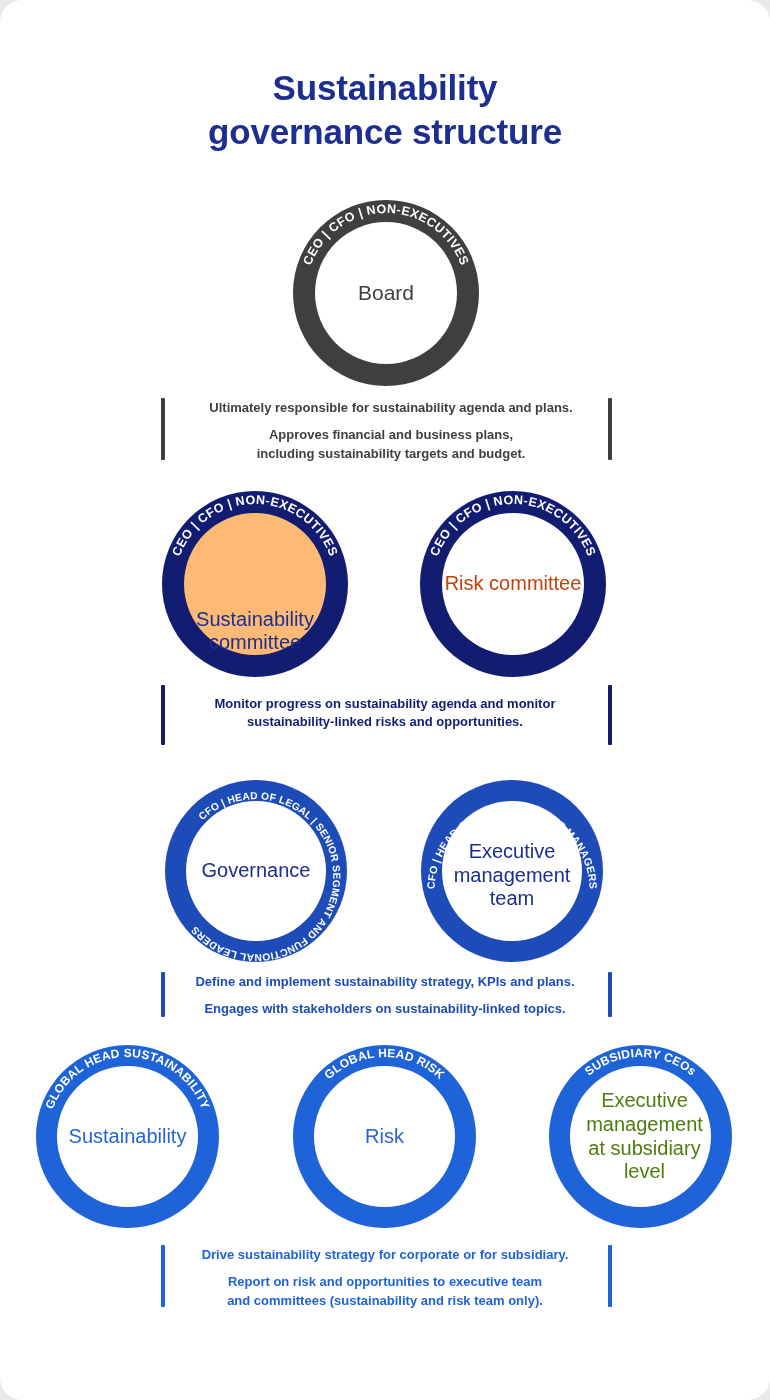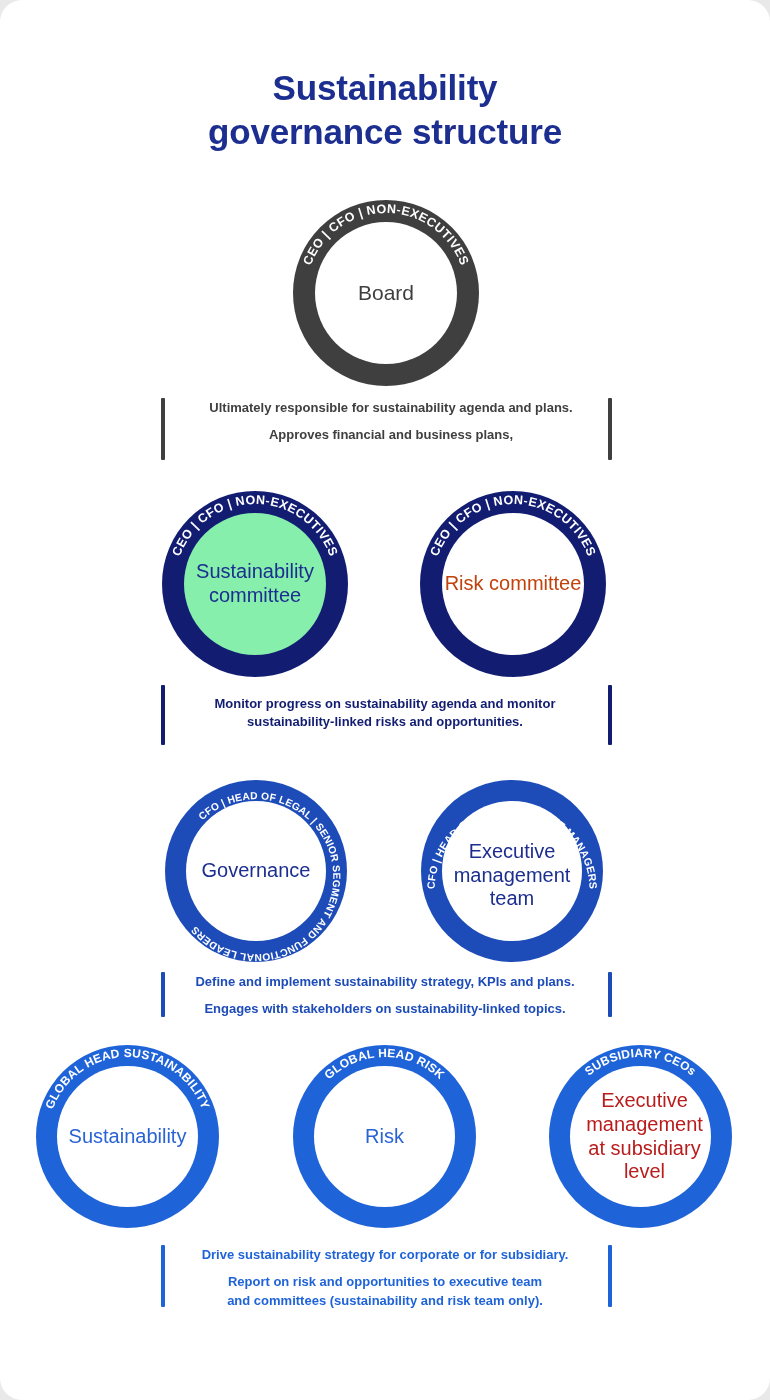--- a/index.html
+++ b/index.html
@@ -90,32 +90,33 @@
       <div style="color:#3f3f3f;font-size:21px;text-align:right;">Board</div>
     </div>
   </div>
 
   <div class="bar" style="left:161px;top:398px;height:62px;background:#3f3f3f;"></div>
   <div class="bar" style="left:608px;top:398px;height:62px;background:#3f3f3f;"></div>
   <div class="caption" style="left:176px;top:399px;width:430px;color:#3f3f3f;font-size:13px;">
     <span class="line">Ultimately responsible for sustainability agenda and plans.</span>
     <span class="gap"></span>
     <span class="line">Approves financial and business plans,</span>
+    <span class="line">including sustainability targets and budget.</span>
   </div>
 
   <div class="ring" style="left:162px;top:491px;width:186px;height:186px;background:#121d72;">
     <svg width="186" height="186" viewBox="0 0 186 186">
       <defs>
           <path id="arcSC" d="M 13,93 A 80,80 0 0 1 173,93" fill="none"></path>
         </defs>
       <text class="arc-text" style="font-size:12.5px;letter-spacing:0.4px;">
         <textPath href="#arcSC" startOffset="50%" text-anchor="middle">CEO | CFO | NON-EXECUTIVES</textPath>
       </text>
     </svg>
-    <div class="hub" style="margin:22px;background:#86efac;border-radius:50%;">
+    <div class="hub" style="margin:22px;background:#fdba74;border-radius:50%;align-items:flex-end;">
       <div style="color:#1c2e8f;font-size:20px;">
         <span class="line">Sustainability</span>
         <span class="line">committee</span>
       </div>
     </div>
   </div>
 
   <div class="ring" style="left:420px;top:491px;width:186px;height:186px;background:#121d72;">
     <svg width="186" height="186" viewBox="0 0 186 186">
       <defs>
@@ -218,21 +219,21 @@
   <div class="ring" style="left:549px;top:1045px;width:183px;height:183px;background:#1f63d8;">
     <svg width="183" height="183" viewBox="0 0 183 183">
       <defs>
           <path id="arcEMS" d="M 12,91.5 A 79.5,79.5 0 0 1 171,91.5" fill="none"></path>
         </defs>
       <text class="arc-text" style="font-size:12px;letter-spacing:0.2px;">
         <textPath href="#arcEMS" startOffset="50%" text-anchor="middle">SUBSIDIARY CEOs</textPath>
       </text>
     </svg>
     <div class="hub" style="margin:21px;background:#ffffff;border-radius:50%;">
-      <div style="color:#b91c1c;font-size:20px;width:150px;margin-left:8px;">
+      <div style="color:#4d7c0f;font-size:20px;width:150px;margin-left:8px;">
         <span class="line">Executive</span>
         <span class="line">management</span>
         <span class="line">at subsidiary</span>
         <span class="line">level</span>
       </div>
     </div>
   </div>
 
   <div class="bar" style="left:161px;top:1245px;height:62px;background:#1f63d8;"></div>
   <div class="bar" style="left:608px;top:1245px;height:62px;background:#1f63d8;"></div>

